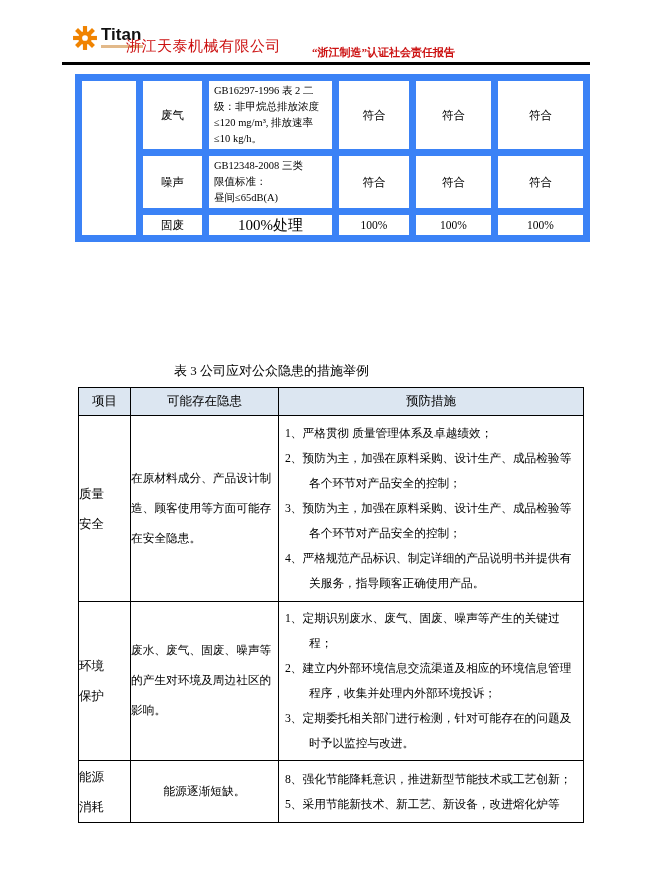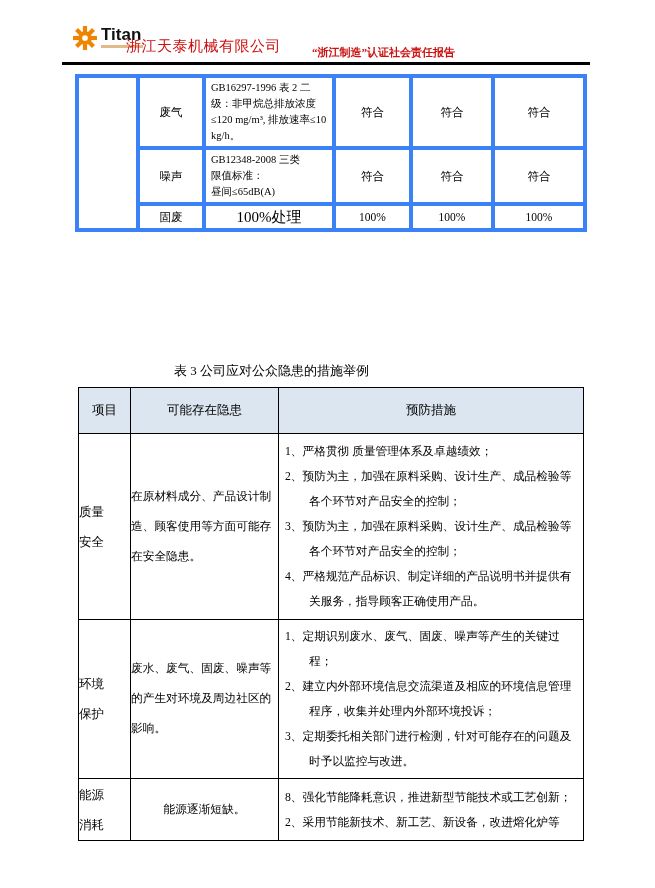--- a/index.html
+++ b/index.html
@@ -14,38 +14,38 @@
   .logo-text-wrap { display:flex; flex-direction:column; }
   .logo-text { font-family:"Liberation Sans",sans-serif; font-weight:800; font-size:17px; line-height:19px; color:#111; }
   .logo-tagline { width:42px; height:3px; background:#e2b98a; margin-top:1px; }
   .company-name { position:absolute; left:126px; top:37px; font-size:15px; letter-spacing:0.5px; color:#cc1111; }
   .report-title { position:absolute; left:312px; top:45px; font-size:11px; font-weight:bold; color:#cc1111; }
   .header-rule { position:absolute; left:62px; top:62px; width:528px; height:3px; background:#000; }
 
   
   table { border-collapse:collapse; }
   .top-table { position:absolute; left:75px; top:74px; width:508px; table-layout:fixed; border:2px solid #000; }
-  .top-table td { border:4px solid #3b82f6; text-align:center; vertical-align:middle; font-size:11.5px; padding:0; }
+  .top-table td { border:7px solid #3b82f6; text-align:center; vertical-align:middle; font-size:11.5px; padding:0; }
   .top-table tr.r1 { height:68px; }
   .top-table tr.r2 { height:51px; }
   .top-table tr.r3 { height:26px; }
   .top-table td.std { text-align:left; font-size:10.5px; line-height:16px; padding:2px 5px; }
   .top-table td.std.center { text-align:center; font-size:15px; }
 
   
   .paragraph {
     position:absolute; left:62px; top:224px; width:530px; margin:0;
     font-size:17px; line-height:43px; text-align:justify; text-indent:2em;
   }
   .caption { position:absolute; left:0; top:362px; width:543px; text-align:center; font-size:13px; }
 
   
   .main-table { position:absolute; left:78px; top:387px; width:505px; table-layout:fixed; border:1.5px solid #000; }
   .main-table th, .main-table td { border:1px solid #000; vertical-align:middle; }
-  .main-table th { background:#dce6f1; font-weight:normal; font-size:12.5px; height:27px; text-align:center; padding:9px; }
+  .main-table th { background:#dce6f1; font-weight:normal; font-size:12.5px; height:27px; text-align:center; padding:0; }
   .main-table tr.b1 { height:186px; }
   .main-table tr.b2 { height:152px; }
   .main-table tr.b3 { height:62px; }
   .main-table td.proj { font-size:12.5px; line-height:30px; padding:0; }
   .main-table td.risk { text-align:left; font-size:11.7px; line-height:30px; padding:0 0; }
   .main-table td.risk.center { text-align:center; }
   .main-table td.meas { text-align:left; font-size:11.7px; line-height:25px; padding:4px 2px 4px 6px; }
   .measure { padding-left:24px; text-indent:-24px; }
 </style>
 </head>
@@ -145,19 +145,19 @@
         <div class="measure">2、建立内外部环境信息交流渠道及相应的环境信息管理程序，收集并处理内外部环境投诉；</div>
         <div class="measure">3、定期委托相关部门进行检测，针对可能存在的问题及时予以监控与改进。</div>
       </td>
     </tr>
     <tr class="b3">
       <td class="proj pre">能源
 消耗</td>
       <td class="risk center">能源逐渐短缺。</td>
       <td class="meas">
         <div class="measure">8、强化节能降耗意识，推进新型节能技术或工艺创新；</div>
-        <div class="measure">2、采用节能新技术、新工艺、新设备，改进熔化炉等</div>
+        <div class="measure">5、采用节能新技术、新工艺、新设备，改进熔化炉等</div>
       </td>
     </tr>
   </tbody>
     </table>
 
 </div>
 
 </body></html>

